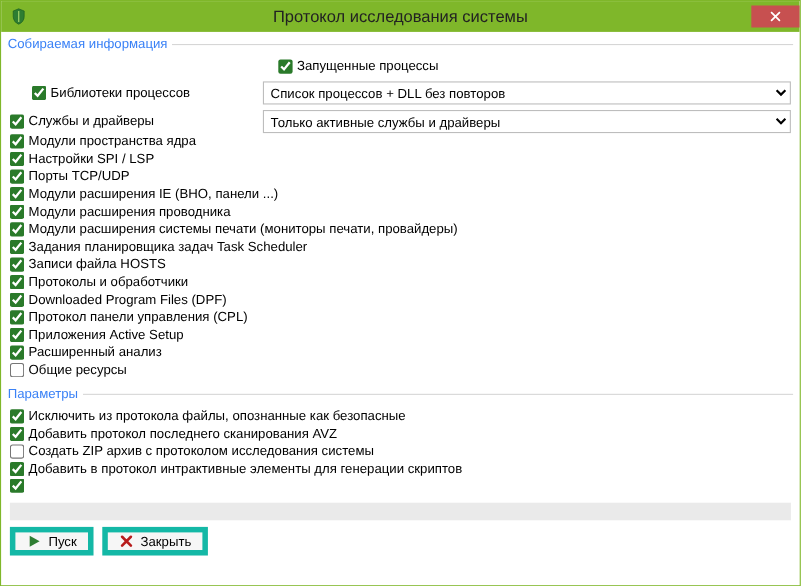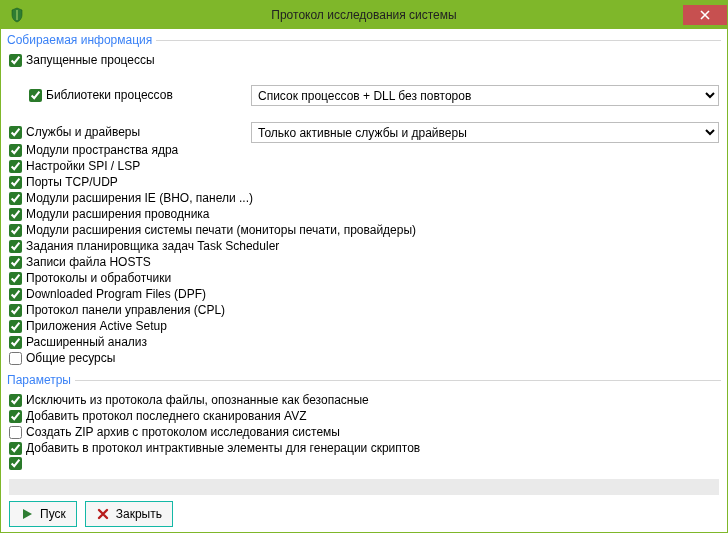--- a/index.html
+++ b/index.html
@@ -27,21 +27,21 @@
     height: 28px;
     display: flex;
     align-items: center;
     justify-content: center;
     padding-left: 6px;
   }
   .titlebar .title-text {
     position: absolute;
     left: 0; right: 0;
     text-align: center;
-    font-size: 12px;
+    font-size: 15px;
     color: #222;
     pointer-events: none;
   }
   .close-btn {
     margin-left: auto;
     width: 44px;
     height: 20px;
     background: #c75050;
     color: #fff;
     display: flex;
@@ -88,42 +88,42 @@
     font-family: inherit;
     font-size: 12px;
     height: 21px;
     border: 1px solid #bdbdbd;
     background: #fff;
     padding: 0 2px;
   }
   .combo-wide { flex: 1; }
 
   .top-lines { position: relative; }
-  .top-lines .line1 { display:flex; align-items:center; gap:8px; }
+  .top-lines .line1 { display:flex; align-items:center; gap:8px;justify-content:center; }
   .top-lines .line1 .leftcol { width: 222px; }
-  .top-lines .line2 { display:flex; align-items:center; gap:20px; margin-top:16px; }
+  .top-lines .line2 { display:flex; align-items:center; gap:8px; margin-top:5px; }
   .top-lines .line2 .leftcol { width: 222px; display:flex; align-items:center; }
 
   .spacer-bar {
     height: 16px;
     margin: 6px 2px 6px 2px;
     background: #eaeaea;
   }
 
   .btn-row {
     display: flex;
     gap: 8px;
     padding: 0 2px;
   }
   button.wbtn {
     font-family: inherit;
     font-size: 12px;
     height: 26px;
     padding: 0 10px;
-    border: 1px solid #14b8a6;
+    border: 5px solid #14b8a6;
     background: #f6f6f6;
     display: inline-flex;
     align-items: center;
     gap: 6px;
     cursor: pointer;
   }
   .ico { display:inline-flex; width:14px; height:14px; align-items:center; justify-content:center; }
 </style>
 </head>
 <body>

